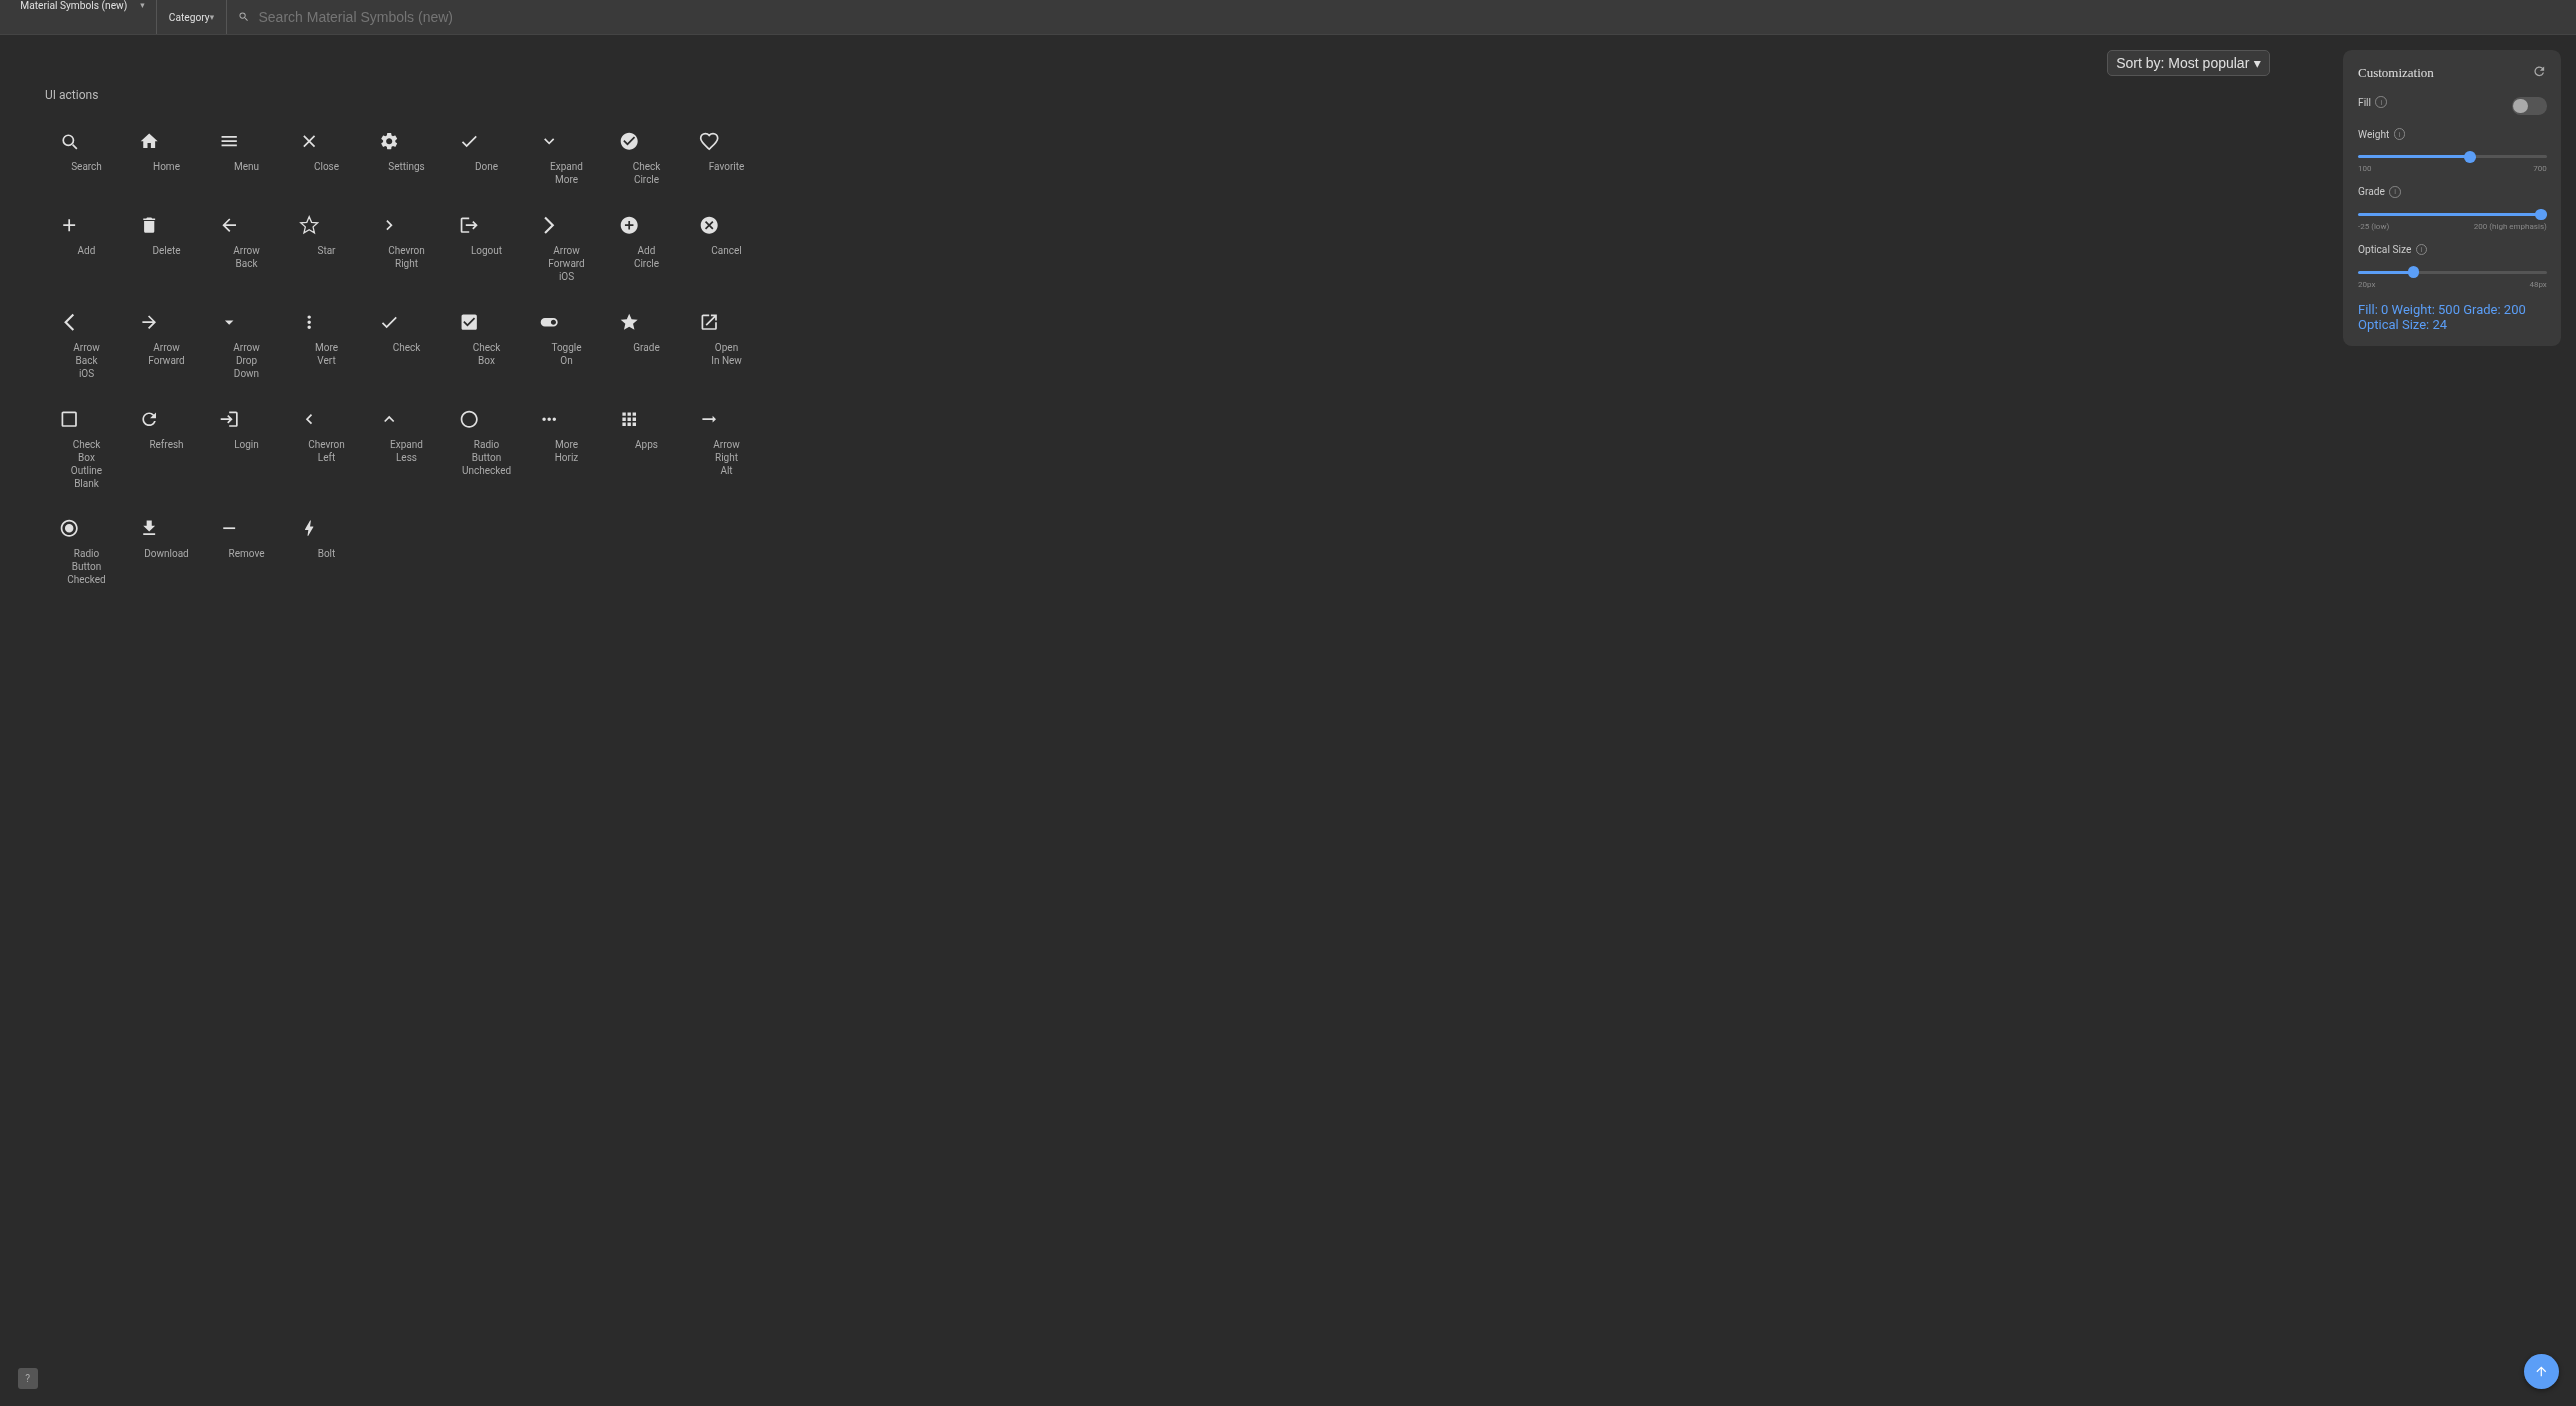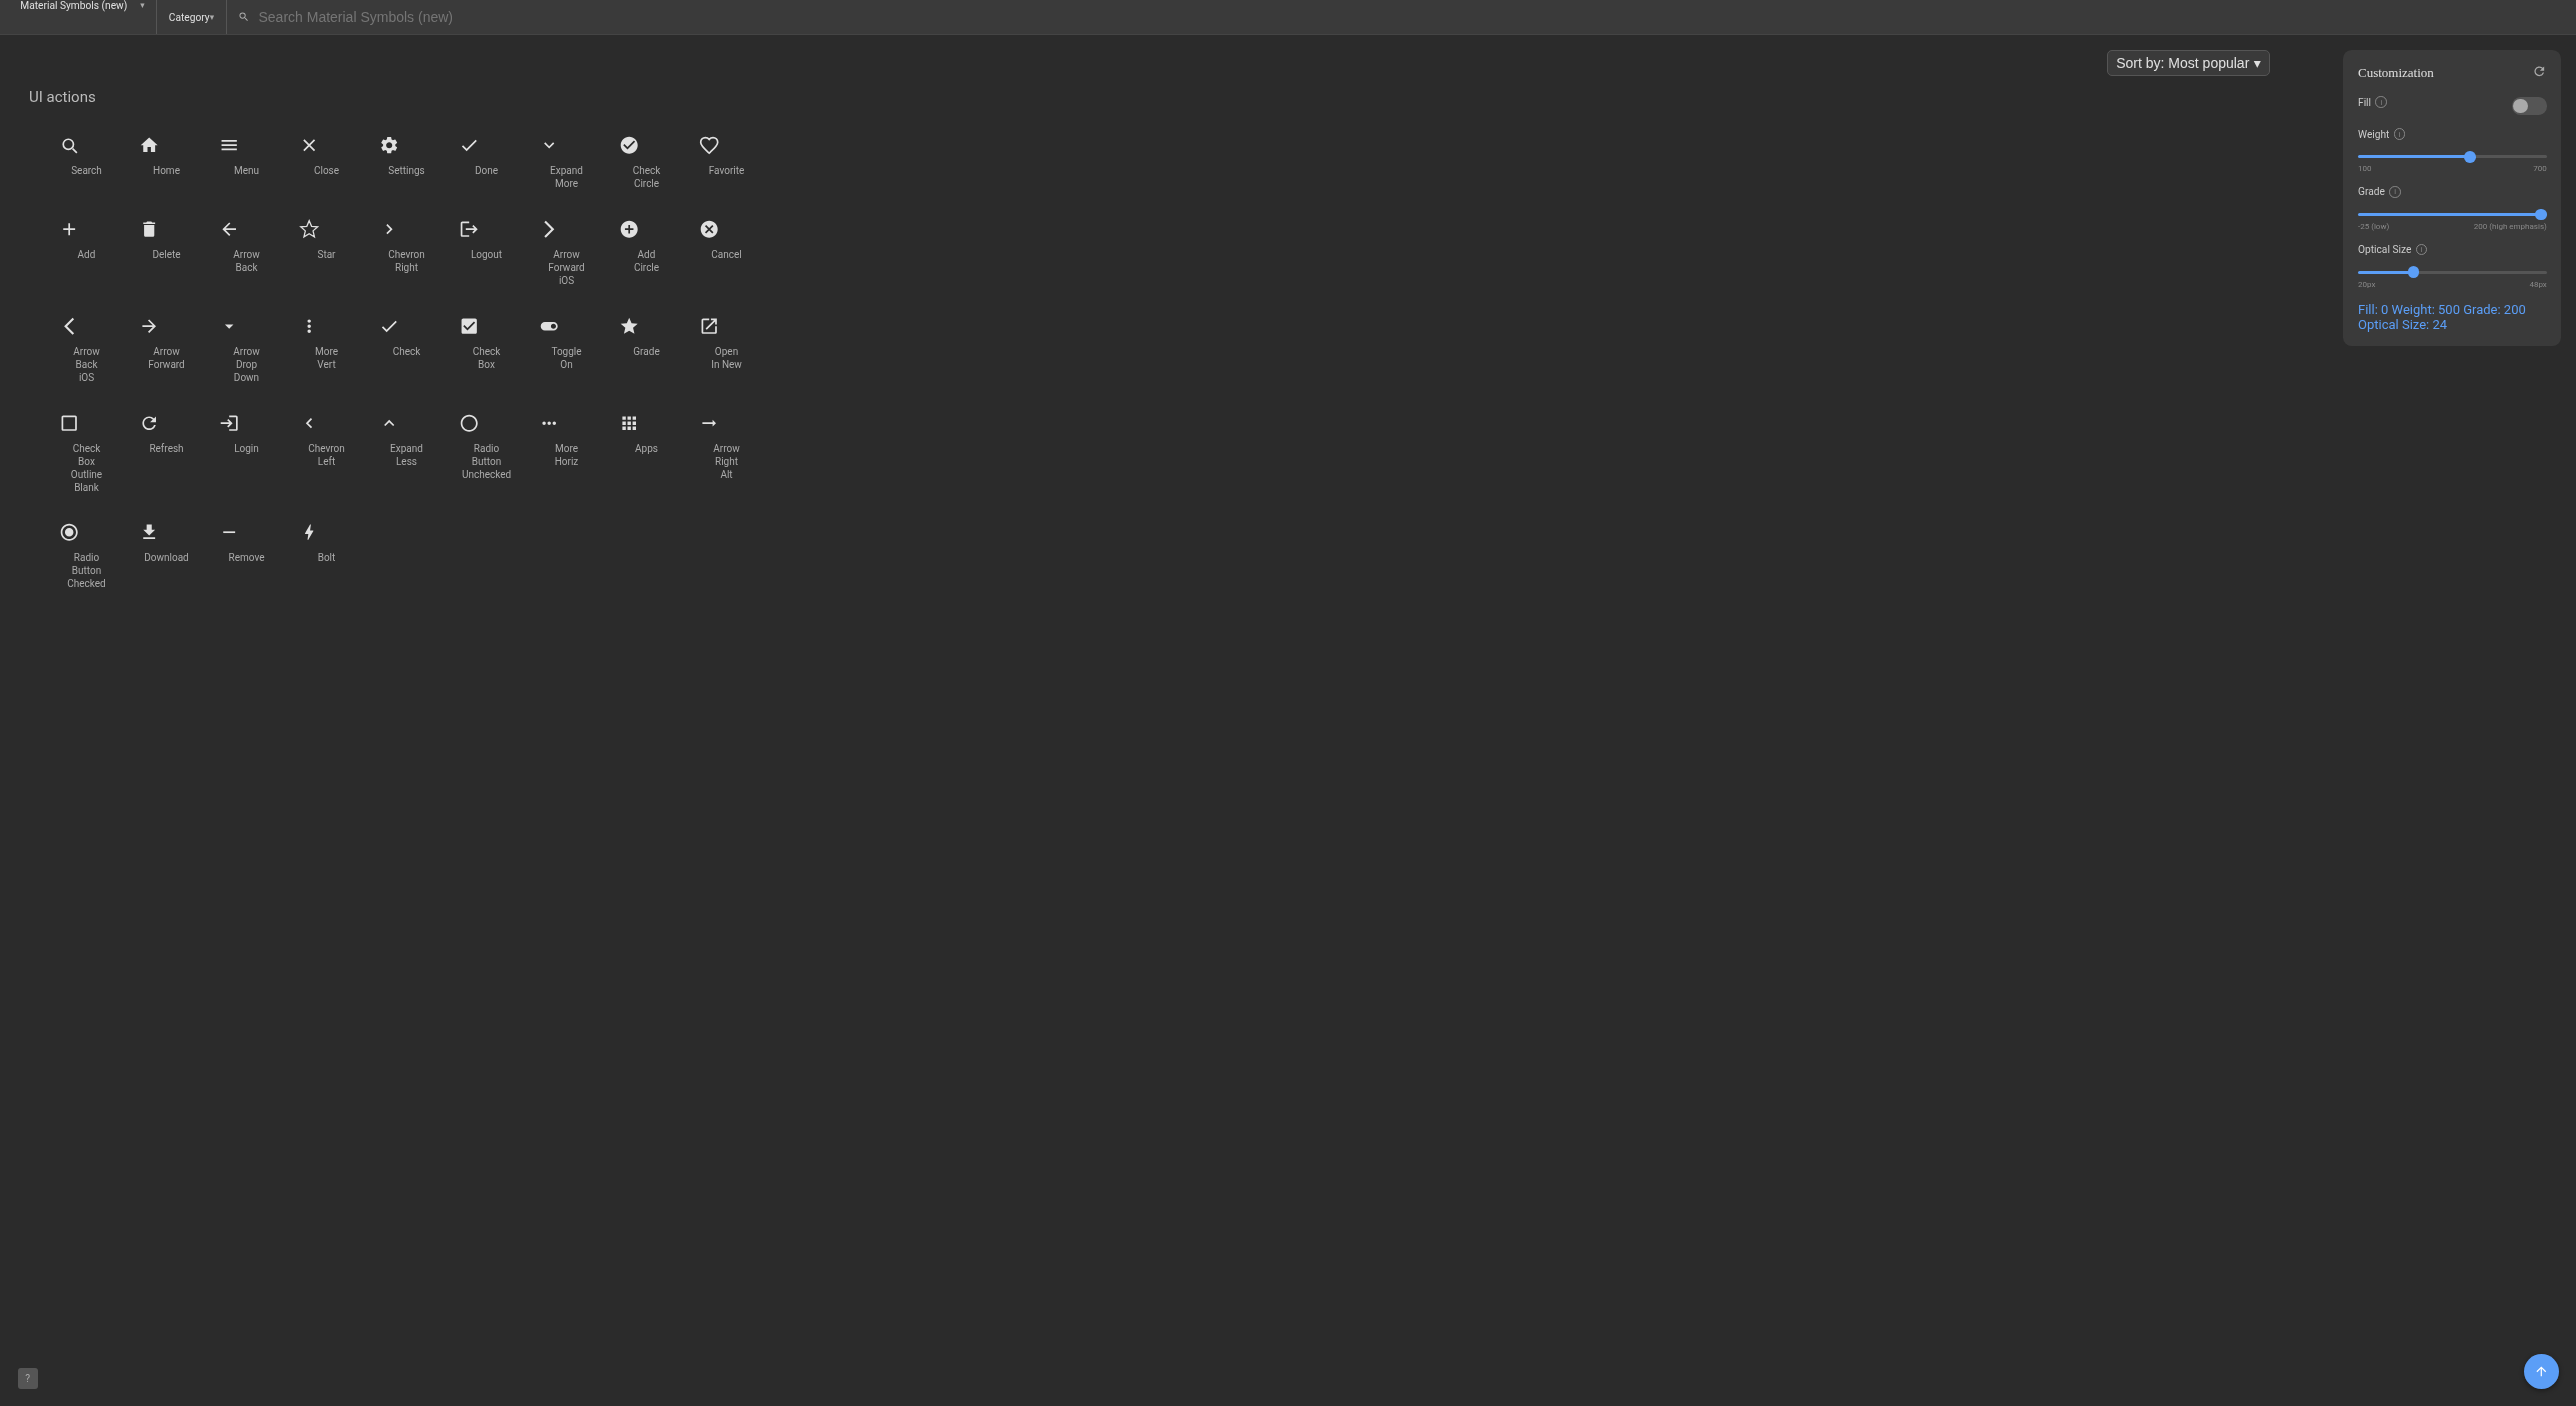--- a/index.html
+++ b/index.html
@@ -91,23 +91,24 @@
       border: 0.7px solid #555;
       border-radius: 5px;
       color: #e0e0e0;
       font-size: 14px;
       padding: 4.4px 8.7px;
       cursor: pointer;
     }
 
     
     .section-label {
-      font-size: 15px;
+      font-size: 12px;
       color: #bbb;
       margin-bottom: 14.6px;
+      margin-left: 16px;
     }
 
     
     .icon-grid {
       display: grid;
       grid-template-columns: repeat(9, 80px);
       gap: 5.8px 0;
       margin-bottom: 5.8px;
     }
 

